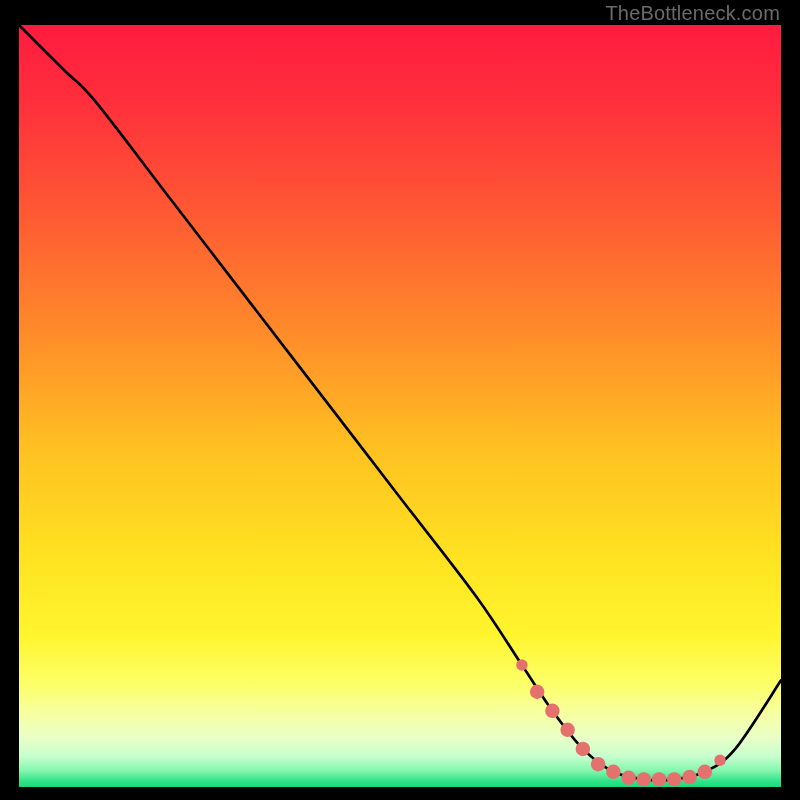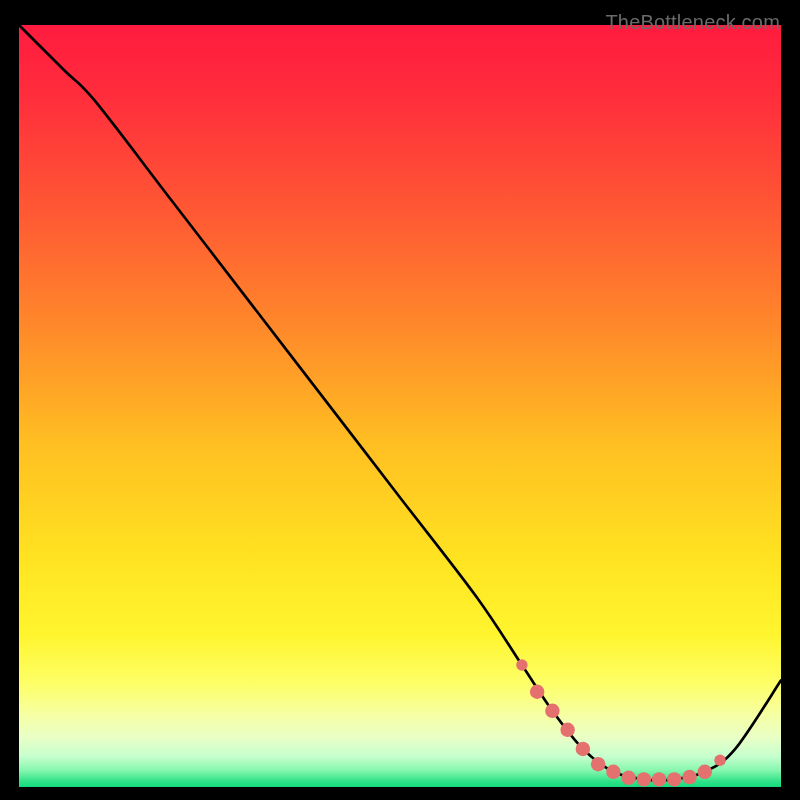--- a/index.html
+++ b/index.html
@@ -80,14 +80,14 @@
           <circle cx="82" cy="99" r="0.95" fill="#e5716f"></circle>
           <circle cx="84" cy="99" r="0.95" fill="#e5716f"></circle>
           <circle cx="86" cy="99" r="0.95" fill="#e5716f"></circle>
           <circle cx="88" cy="98.7" r="0.95" fill="#e5716f"></circle>
           <circle cx="90" cy="98" r="0.95" fill="#e5716f"></circle>
           <circle cx="92" cy="96.5" r="0.75" fill="#e5716f"></circle>
         </g>
     </svg>
   </div>
 
-  <div class="watermark" id="wm" style="right: 20px; top: 11px; color: rgb(106, 106, 106);">TheBottleneck.com</div>
+  <div class="watermark" id="wm" style="right: 20px; top: 2px; color: rgb(106, 106, 106);">TheBottleneck.com</div>
 </div>
 
 </body></html>

